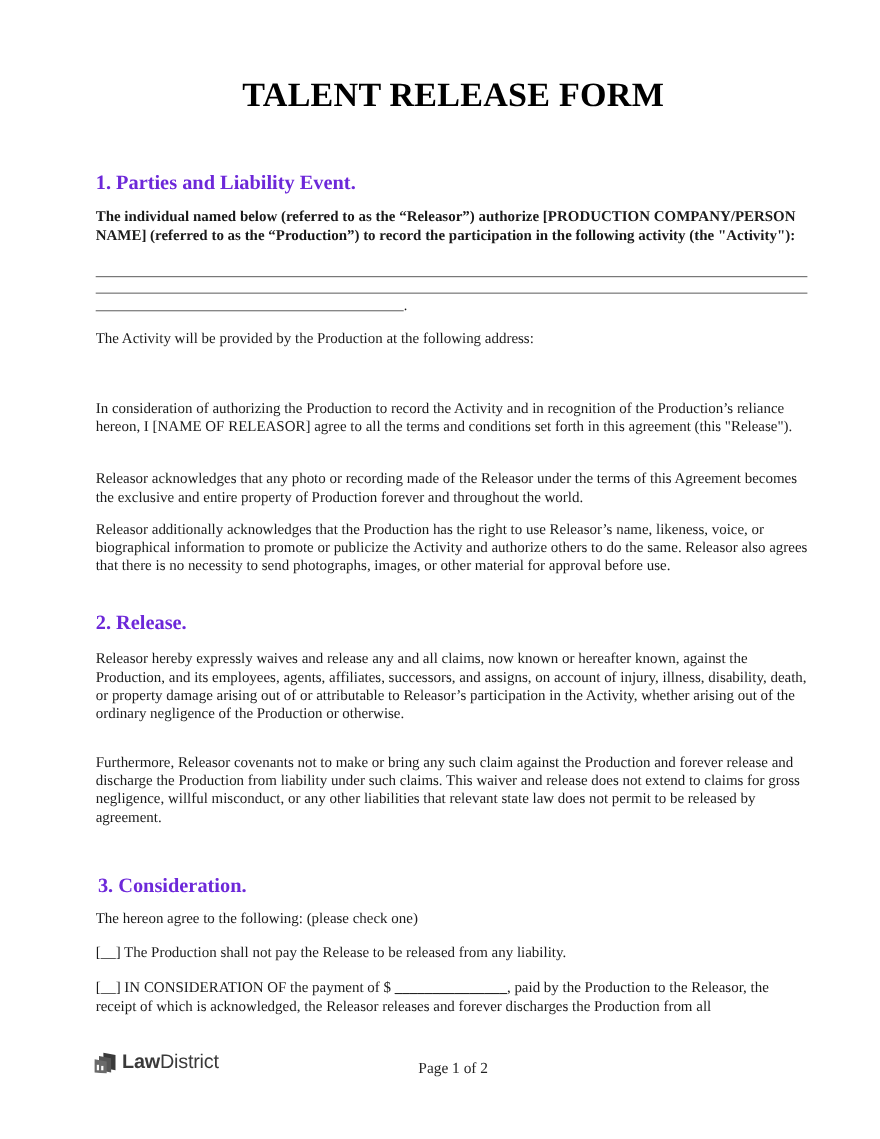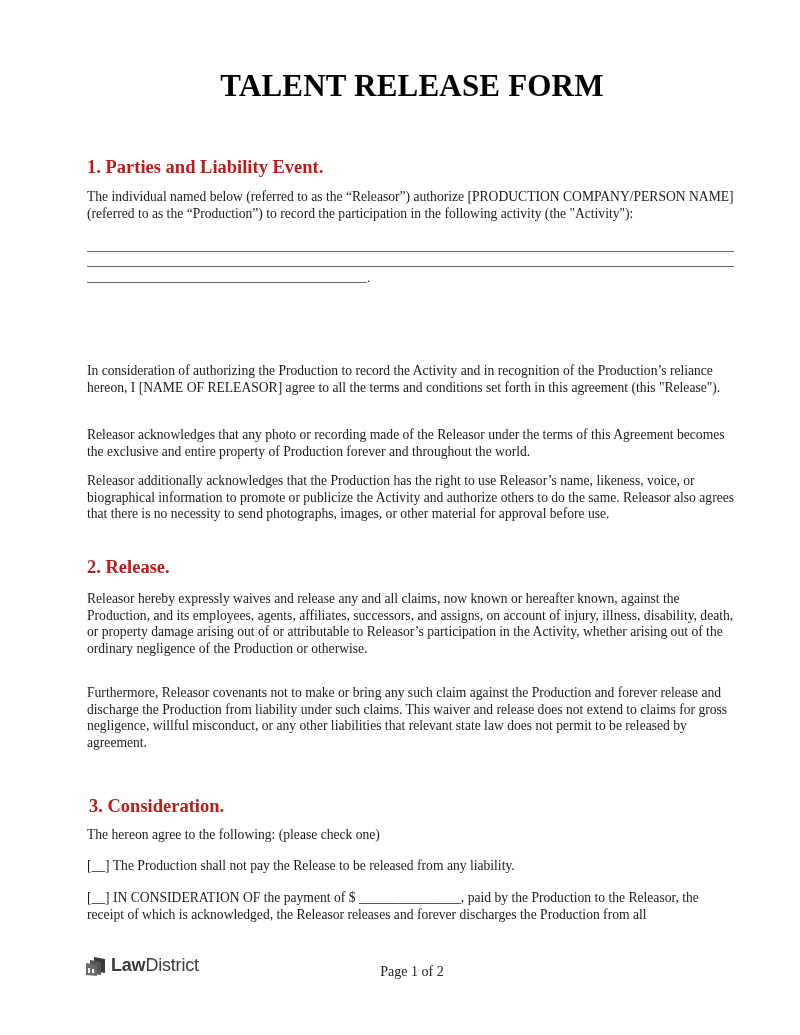--- a/index.html
+++ b/index.html
@@ -1,47 +1,48 @@
 <!DOCTYPE html>
 <html><head>
   <meta charset="utf-8">
   <style>
     html, body { margin: 0; padding: 0; background: #ffffff; }
     body { width: 800px; height: 1035px; position: relative; overflow: hidden;
            font-family: "Liberation Serif", "DejaVu Serif", serif; color: #111; }
     .page { position: absolute; left: 12px; top: 0; width: 800px; height: 1035px; }
     .title { position: absolute; top: 68px; left: 0; width: 800px; text-align: center;
              font-weight: bold; font-size: 31px; letter-spacing: 0.2px; color: #000; }
-    .h { position: absolute; left: 75px; font-weight: bold; font-size: 18.5px; color: #b91c1c; }
+    .h { position: absolute; left: 75px; font-weight: bold; font-size: 18.5px; color: #6d28d9; }
     .p { position: absolute; left: 75px; width: 650px; font-size: 13.6px; line-height: 16.5px; color: #1a1a1a; }
     .line { position: absolute; left: 75px; height: 0; border-top: 1.2px solid #6a6a6a; }
     .dot { position: absolute; font-size: 13px; }
     .footer-logo { position: absolute; left: 73px; top: 954px; height: 22px; display: flex; align-items: flex-end; }
     .logo-mark { width: 22px; height: 20px; margin-right: 4px; }
     .logo-text { font-family: "Liberation Sans", "DejaVu Sans", sans-serif; font-size: 18px; color: #3a3a3a; letter-spacing: -0.2px; }
     .logo-text b { font-weight: bold; color: #3a3a3a; }
     .page-num { position: absolute; top: 964px; left: 0; width: 800px; text-align: center; font-size: 14px; color: #222; }
-    .blank { display: inline-block; }
+    .blank { display: inline-block; font-weight: bold; }
   </style>
 </head>
 <body>
 
 <div class="page">
 
   <div class="title">TALENT RELEASE FORM</div>
 
   <div class="h" style="top:157px;">1. Parties and Liability Event.</div>
 
-  <div class="p" style="top:189px;">The individual named below (referred to as the “Releasor”) authorize [PRODUCTION COMPANY/PERSON NAME] (referred to as the “Production”) to record the participation in the following activity (the "Activity"):</div>
+  <div class="p" style="top:189px;font-weight:bold;">The individual named below (referred to as the “Releasor”) authorize [PRODUCTION COMPANY/PERSON NAME] (referred to as the “Production”) to record the participation in the following activity (the "Activity"):</div>
 
   <div class="line" style="top:251px; width:647px;"></div>
   <div class="line" style="top:266px; width:647px;"></div>
   <div class="line" style="top:282px; width:280px;"></div>
   <div class="dot" style="left:355px; top:270px;">.</div>
 
+  <div class="p" style="top:300px;">The Activity will be provided by the Production at the following address:</div>
   <div class="p" style="top:427px;">Releasor acknowledges that any photo or recording made of the Releasor under the terms of this Agreement becomes the exclusive and entire property of Production forever and throughout the world.</div>
   <div class="p" style="top:363px;">In consideration of authorizing the Production to record the Activity and in recognition of the Production’s reliance hereon, I [NAME OF RELEASOR] agree to all the terms and conditions set forth in this agreement (this "Release").</div>
   <div class="p" style="top:473px;">Releasor additionally acknowledges that the Production has the right to use Releasor’s name, likeness, voice, or biographical information to promote or publicize the Activity and authorize others to do the same. Releasor also agrees that there is no necessity to send photographs, images, or other material for approval before use.</div>
 
   <div class="h" style="top:557px;text-align:center;">2. Release.</div>
   <div class="p" style="top:591px;">Releasor hereby expressly waives and release any and all claims, now known or hereafter known, against the Production, and its employees, agents, affiliates, successors, and assigns, on account of injury, illness, disability, death, or property damage arising out of or attributable to Releasor’s participation in the Activity, whether arising out of the ordinary negligence of the Production or otherwise.</div>
   <div class="p" style="top:685px;">Furthermore, Releasor covenants not to make or bring any such claim against the Production and forever release and discharge the Production from liability under such claims. This waiver and release does not extend to claims for gross negligence, willful misconduct, or any other liabilities that relevant state law does not permit to be released by agreement.</div>
 
   <div class="h" style="top:796px; left:77px;">3. Consideration.</div>
   <div class="p" style="top:827px;">The hereon agree to the following: (please check one)</div>

